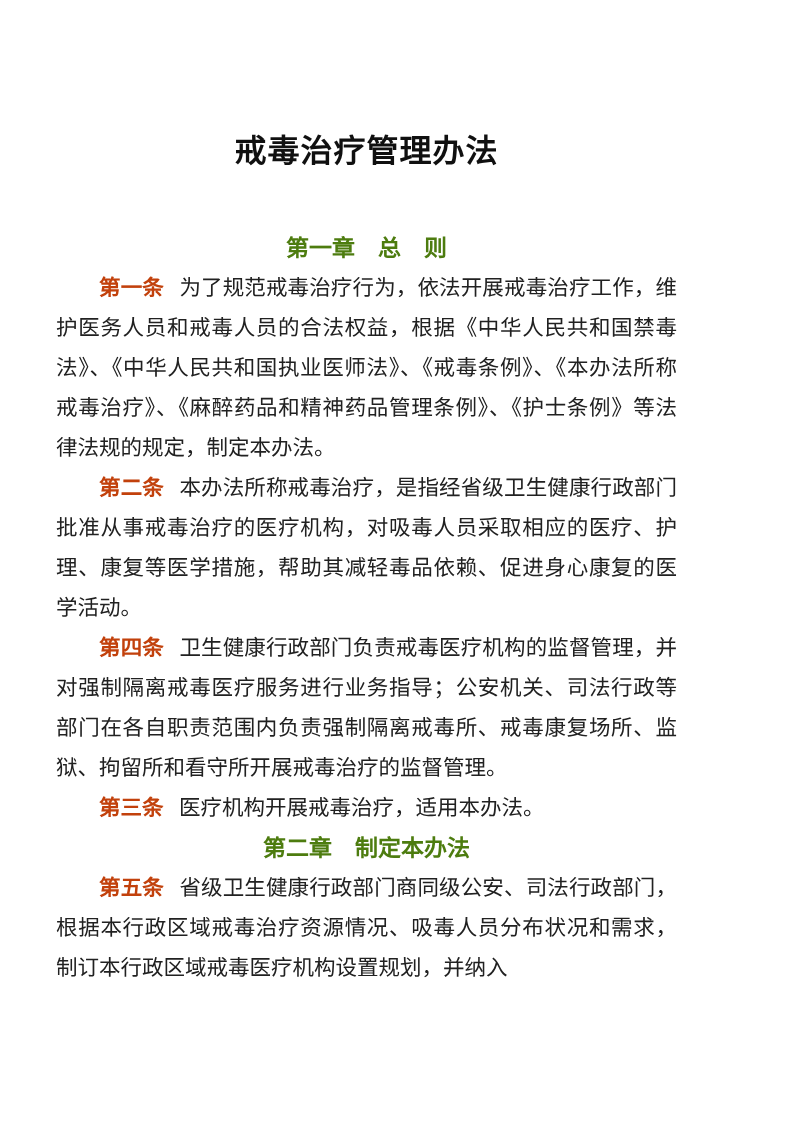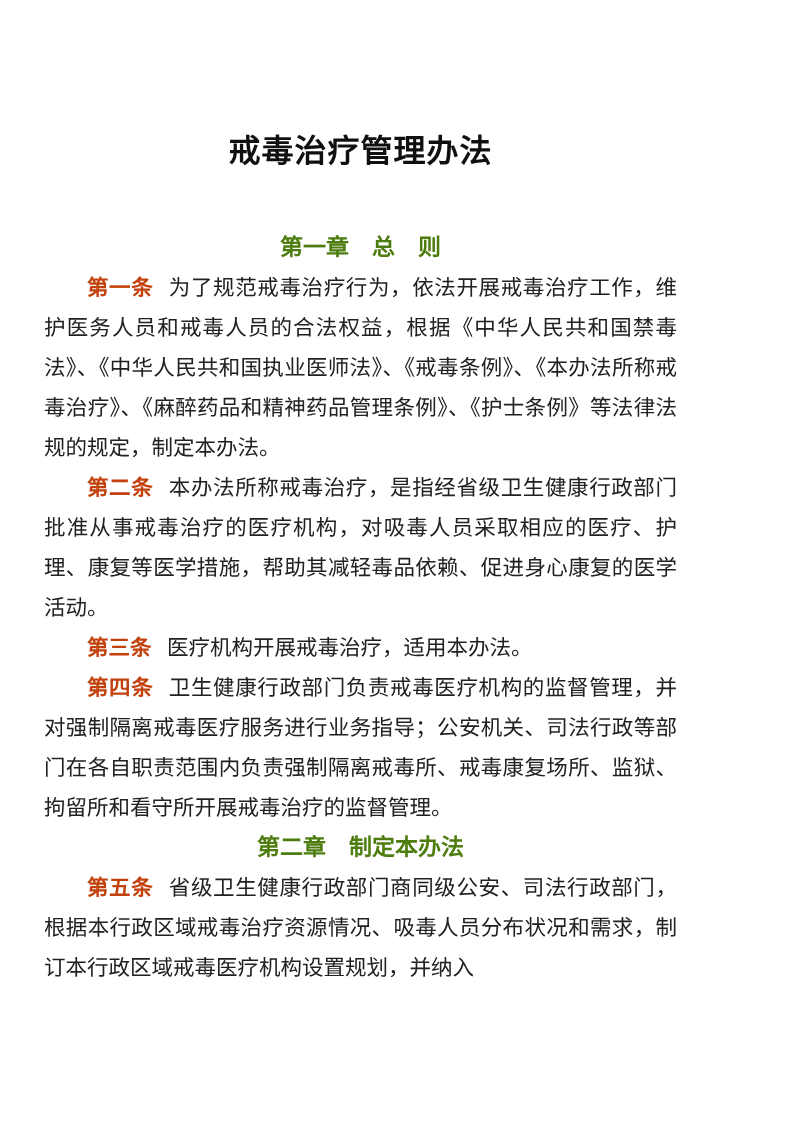--- a/index.html
+++ b/index.html
@@ -7,23 +7,23 @@
     padding: 0;
     background: #ffffff;
   }
   * { box-sizing: border-box; }
 
   .page {
     position: relative;
     width: 793px;
     height: 1122px;
     background: #ffffff;
-    padding: 128px 116px 0 44px;
+    padding: 128px 116px 0 56px;
     overflow: hidden;
-    font-family: Liberation Serif, serif;
+    font-family: Liberation Sans, sans-serif;
     color: #212121;
   }
 
   .doc-title {
     font-size: 32px;
     line-height: 46px;
     font-weight: 700;
     text-align: center;
     color: #101010;
     margin: 0 0 54px 0;
@@ -61,18 +61,18 @@
 </style>
 </head>
 <body>
 
 <div class="page">
   <h1 class="doc-title">戒毒治疗管理办法</h1>
   <div class="doc-body" id="doc-body">
       <h2 class="chapter-heading">第一章　总　则</h2>
       <p class="article"><span class="article-label">第一条</span><span>为了规范戒毒治疗行为，依法开展戒毒治疗工作，维护医务人员和戒毒人员的合法权益，根据《中华人民共和国禁毒法》、《中华人民共和国执业医师法》、《戒毒条例》、《本办法所称戒毒治疗》、《麻醉药品和精神药品管理条例》、《护士条例》等法律法规的规定，制定本办法。</span></p>
       <p class="article"><span class="article-label">第二条</span><span>本办法所称戒毒治疗，是指经省级卫生健康行政部门批准从事戒毒治疗的医疗机构，对吸毒人员采取相应的医疗、护理、康复等医学措施，帮助其减轻毒品依赖、促进身心康复的医学活动。</span></p>
+      <p class="article"><span class="article-label">第四条</span><span>卫生健康行政部门负责戒毒医疗机构的监督管理，并对强制隔离戒毒医疗服务进行业务指导；公安机关、司法行政等部门在各自职责范围内负责强制隔离戒毒所、戒毒康复场所、监狱、拘留所和看守所开展戒毒治疗的监督管理。</span></p>
       <p class="article"><span class="article-label">第三条</span><span>医疗机构开展戒毒治疗，适用本办法。</span></p>
-      <p class="article"><span class="article-label">第四条</span><span>卫生健康行政部门负责戒毒医疗机构的监督管理，并对强制隔离戒毒医疗服务进行业务指导；公安机关、司法行政等部门在各自职责范围内负责强制隔离戒毒所、戒毒康复场所、监狱、拘留所和看守所开展戒毒治疗的监督管理。</span></p>
       <h2 class="chapter-heading">第二章　制定本办法</h2>
       <p class="article"><span class="article-label">第五条</span><span>省级卫生健康行政部门商同级公安、司法行政部门，根据本行政区域戒毒治疗资源情况、吸毒人员分布状况和需求，制订本行政区域戒毒医疗机构设置规划，并纳入</span></p>
     </div>
 </div>
 
 </body></html>

